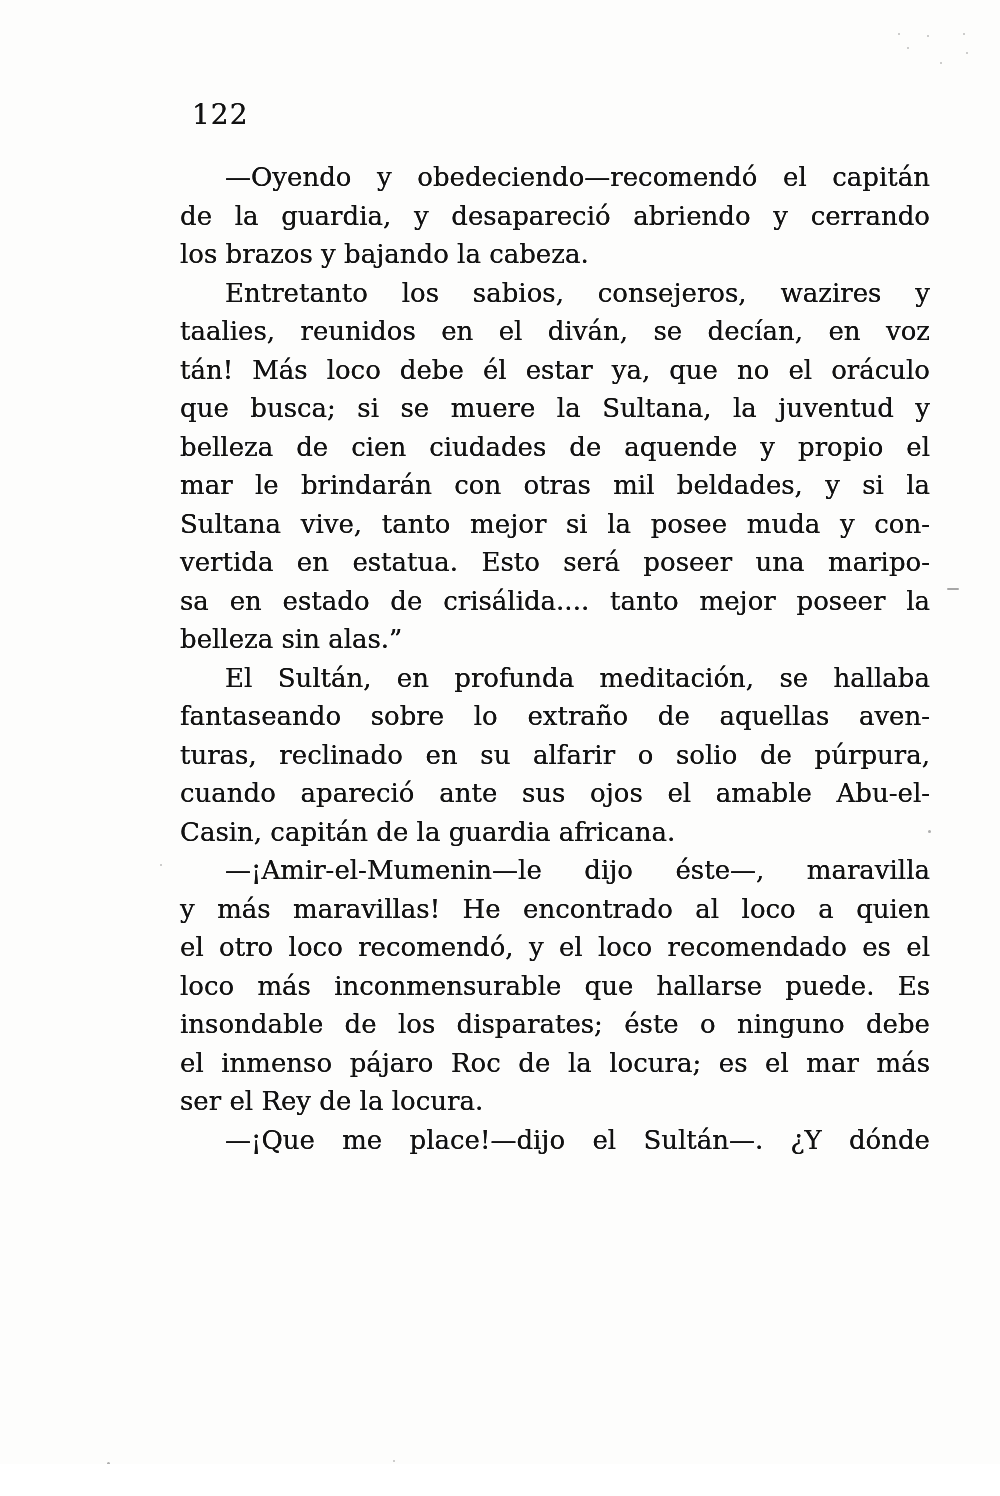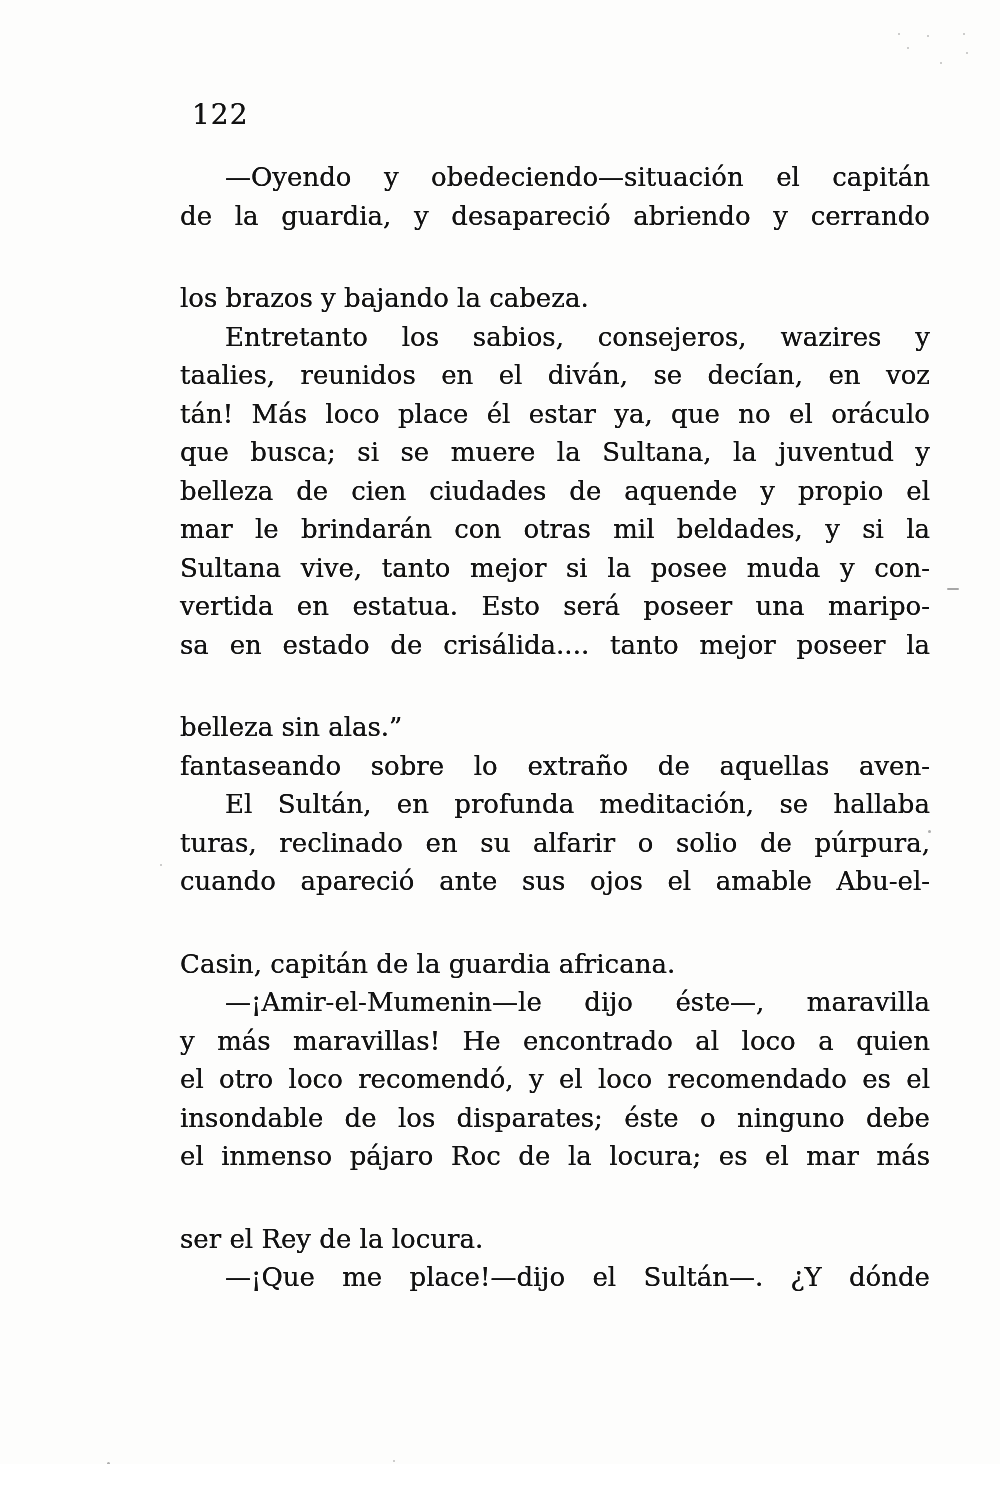--- a/index.html
+++ b/index.html
@@ -41,21 +41,20 @@
     line-height: 38.5px;
     text-align: justify;
     text-align-last: justify;
     text-shadow: 0 0 0.6px currentColor;
   }
   .line.indent {
     text-indent: 45px;
   }
   .line.end {
     text-align-last: left;
-    margin-top: 44px;
   }
   
   .speck {
     position: absolute;
     width: 3px;
     height: 3px;
     border-radius: 50%;
     background: #6e6e6e;
     opacity: 0.55;
   }
@@ -74,51 +73,52 @@
 </head>
 <body>
 
 <div class="sheet">
 
   <div class="pagenum">122</div>
 
   <div class="textblock">
 
     <p class="para">
-      <span class="line indent">—Oyendo y obedeciendo—situación el capitán</span>
+      <span class="line indent">—Oyendo y obedeciendo—recomendó el capitán</span>
       <span class="line">de la guardia, y desapareció abriendo y cerrando</span>
       <span class="line end">los brazos y bajando la cabeza.</span>
     </p>
 
     <p class="para">
       <span class="line indent">Entretanto los sabios, consejeros, wazires y</span>
       <span class="line">taalies, reunidos en el diván, se decían, en voz</span>
-      <span class="line">tán! Más loco place él estar ya, que no el oráculo</span>
+      <span class="line">tán! Más loco debe él estar ya, que no el oráculo</span>
       <span class="line">que busca; si se muere la Sultana, la juventud y</span>
       <span class="line">belleza de cien ciudades de aquende y propio el</span>
       <span class="line">mar le brindarán con otras mil beldades, y si la</span>
       <span class="line">Sultana vive, tanto mejor si la posee muda y con-</span>
       <span class="line">vertida en estatua. Esto será poseer una maripo-</span>
       <span class="line">sa en estado de crisálida.... tanto mejor poseer la</span>
       <span class="line end">belleza sin alas.”</span>
     </p>
 
 
     <p class="para">
+      <span class="line indent">El Sultán, en profunda meditación, se hallaba</span>
       <span class="line">fantaseando sobre lo extraño de aquellas aven-</span>
-      <span class="line indent">El Sultán, en profunda meditación, se hallaba</span>
       <span class="line">turas, reclinado en su alfarir o solio de púrpura,</span>
       <span class="line">cuando apareció ante sus ojos el amable Abu-el-</span>
       <span class="line end">Casin, capitán de la guardia africana.</span>
     </p>
 
     <p class="para">
       <span class="line indent">—¡Amir-el-Mumenin—le dijo éste—, maravilla</span>
       <span class="line">y más maravillas! He encontrado al loco a quien</span>
       <span class="line">el otro loco recomendó, y el loco recomendado es el</span>
+      <span class="line">loco más inconmensurable que hallarse puede. Es</span>
       <span class="line">insondable de los disparates; éste o ninguno debe</span>
       <span class="line">el inmenso pájaro Roc de la locura; es el mar más</span>
       <span class="line end">ser el Rey de la locura.</span>
     </p>
 
     <p class="para">
       <span class="line indent">—¡Que me place!—dijo el Sultán—. ¿Y dónde</span>
     </p>
 
   </div>

